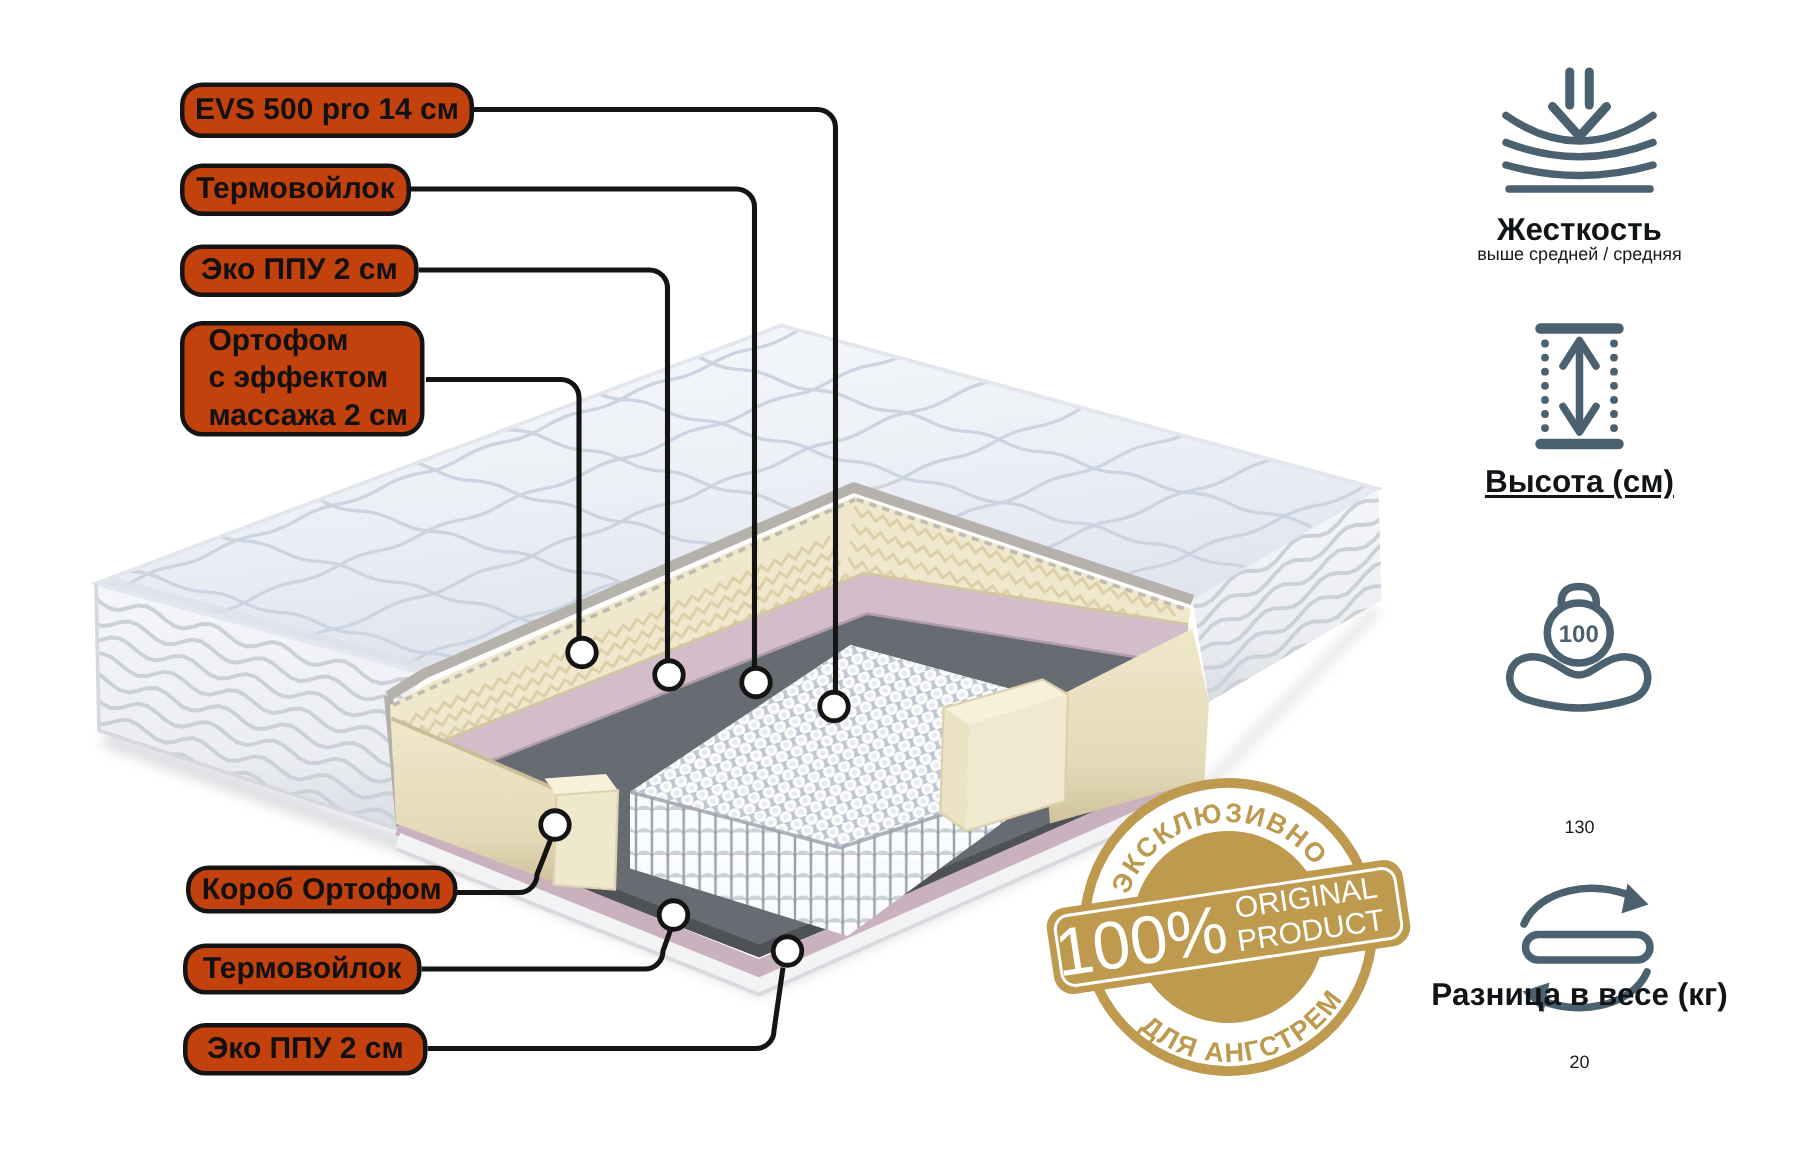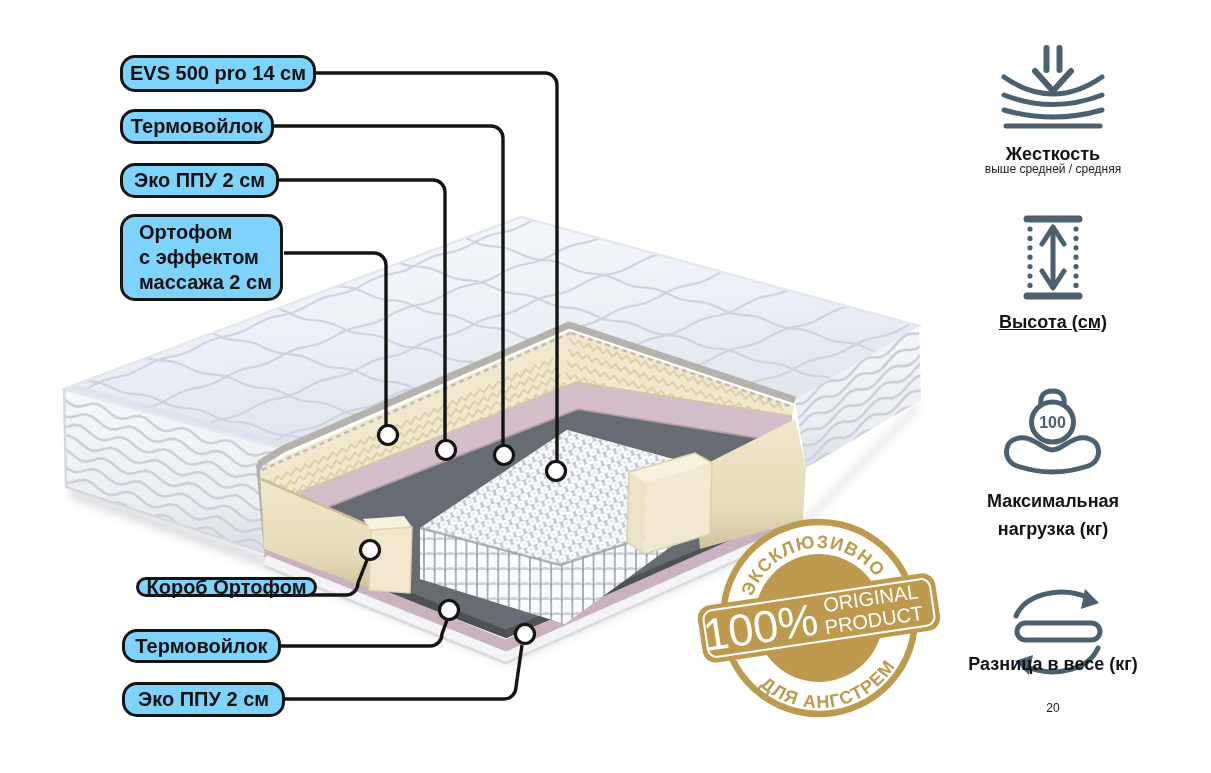--- a/index.html
+++ b/index.html
@@ -1,21 +1,21 @@
 <!DOCTYPE html>
 <html><head>
 <meta charset="utf-8">
 <style>
   html,body{margin:0;padding:0;background:#ffffff;}
   #stage{position:relative;width:1211px;height:773px;background:#ffffff;overflow:hidden;
          font-family:"Liberation Sans",sans-serif;}
-  .lbl{position:absolute;box-sizing:border-box;background:#7dd3fc;border:3px solid #141414;
+  .lbl{position:absolute;box-sizing:border-box;background:#c2410c;border:3px solid #141414;
         border-radius:15px;display:flex;align-items:center;justify-content:center;
         font-weight:bold;font-size:20px;color:#111;white-space:nowrap;z-index:5;}
-  .rtitle{position:absolute;width:260px;text-align:center;font-weight:bold;font-size:18px;line-height:28px;color:#101417;}
+  .rtitle{position:absolute;width:260px;text-align:center;font-weight:bold;font-size:21px;line-height:28px;color:#101417;}
   .rsub{position:absolute;width:300px;text-align:center;font-size:12px;color:#15191c;}
 </style>
 </head>
 <body>
 <div id="stage">
 <svg width="1211" height="773" viewBox="0 0 1211 773" style="position:absolute;left:0;top:0;">
 <defs>
   <linearGradient id="quiltg" x1="0" y1="0" x2="0.35" y2="1">
     <stop offset="0" stop-color="#f7f9fb"></stop>
     <stop offset="0.55" stop-color="#eceff5"></stop>
@@ -293,34 +293,34 @@
   <polygon points="1029,675 1015,661 1033,655" fill="#4b616f" stroke="none"></polygon>
 </g>
 </svg>
 
 <div class="lbl" style="left:120px;top:55px;width:196px;height:37px;">EVS 500 pro 14 см</div>
 
 <div class="lbl" style="left:120px;top:109px;width:154px;height:35px;">Термовойлок</div>
 
 <div class="lbl" style="left:120px;top:163px;width:159px;height:35px;">Эко ППУ 2 см</div>
 
-<div class="lbl" style="left:120px;top:214px;width:163px;height:87px;justify-content:flex-start;padding-left:16px;line-height:25px;">Ортофом<br>с эффектом<br>массажа 2 см</div>
-
-<div class="lbl" style="left:136px;top:577px;width:181px;height:20px;">Короб Ортофом</div>
+<div class="lbl" style="left:120px;top:214px;width:163px;height:77px;justify-content:flex-start;padding-left:16px;line-height:25px;">Ортофом<br>с эффектом<br>массажа 2 см</div>
+
+<div class="lbl" style="left:124px;top:577px;width:181px;height:32px;">Короб Ортофом</div>
 
 <div class="lbl" style="left:122px;top:629px;width:159px;height:34px;">Термовойлок</div>
 
 <div class="lbl" style="left:122px;top:682px;width:163px;height:35px;">Эко ППУ 2 см</div>
 
 <div class="rtitle" style="left:923px;top:140px;">Жесткость</div>
 
 <div class="rsub" style="left:903px;top:162px;">выше средней / средняя</div>
 
 <div class="rtitle" style="left:923px;top:308px;text-decoration:underline;">Высота (см)</div>
 
 
-<div class="rtitle" style="left:923px;top:487px;">Максимальная<br>нагрузка (кг)</div>
-
+
+<div class="rsub" style="left:903px;top:544px;">130</div>
 
 <div class="rtitle" style="left:923px;top:650px;">Разница в весе (кг)</div>
 
 <div class="rsub" style="left:903px;top:701px;">20</div>
 </div>
 
 </body></html>

